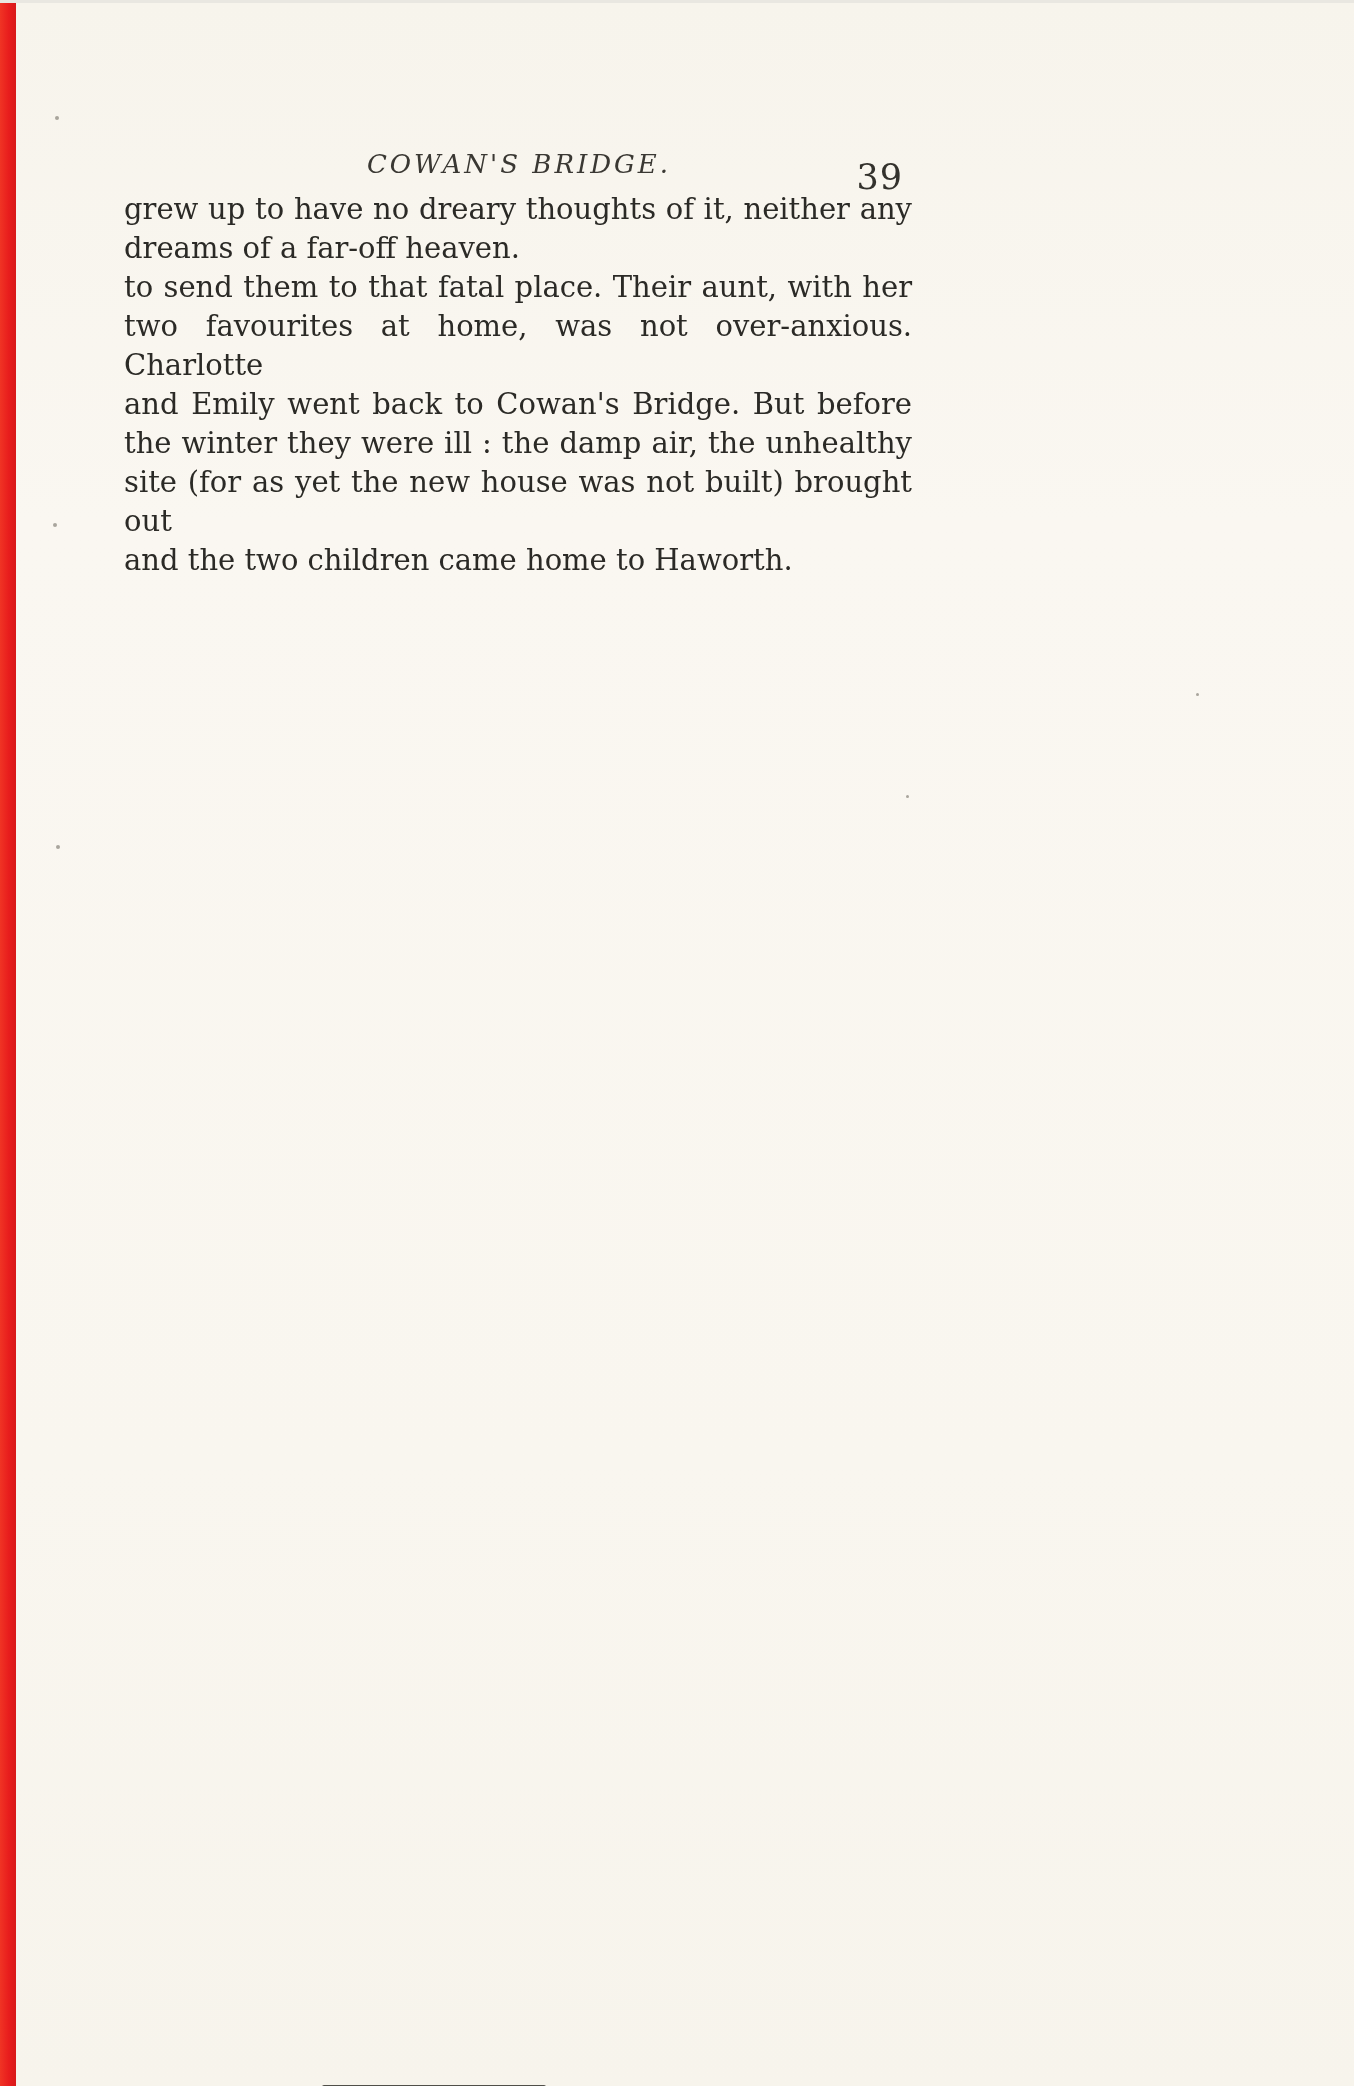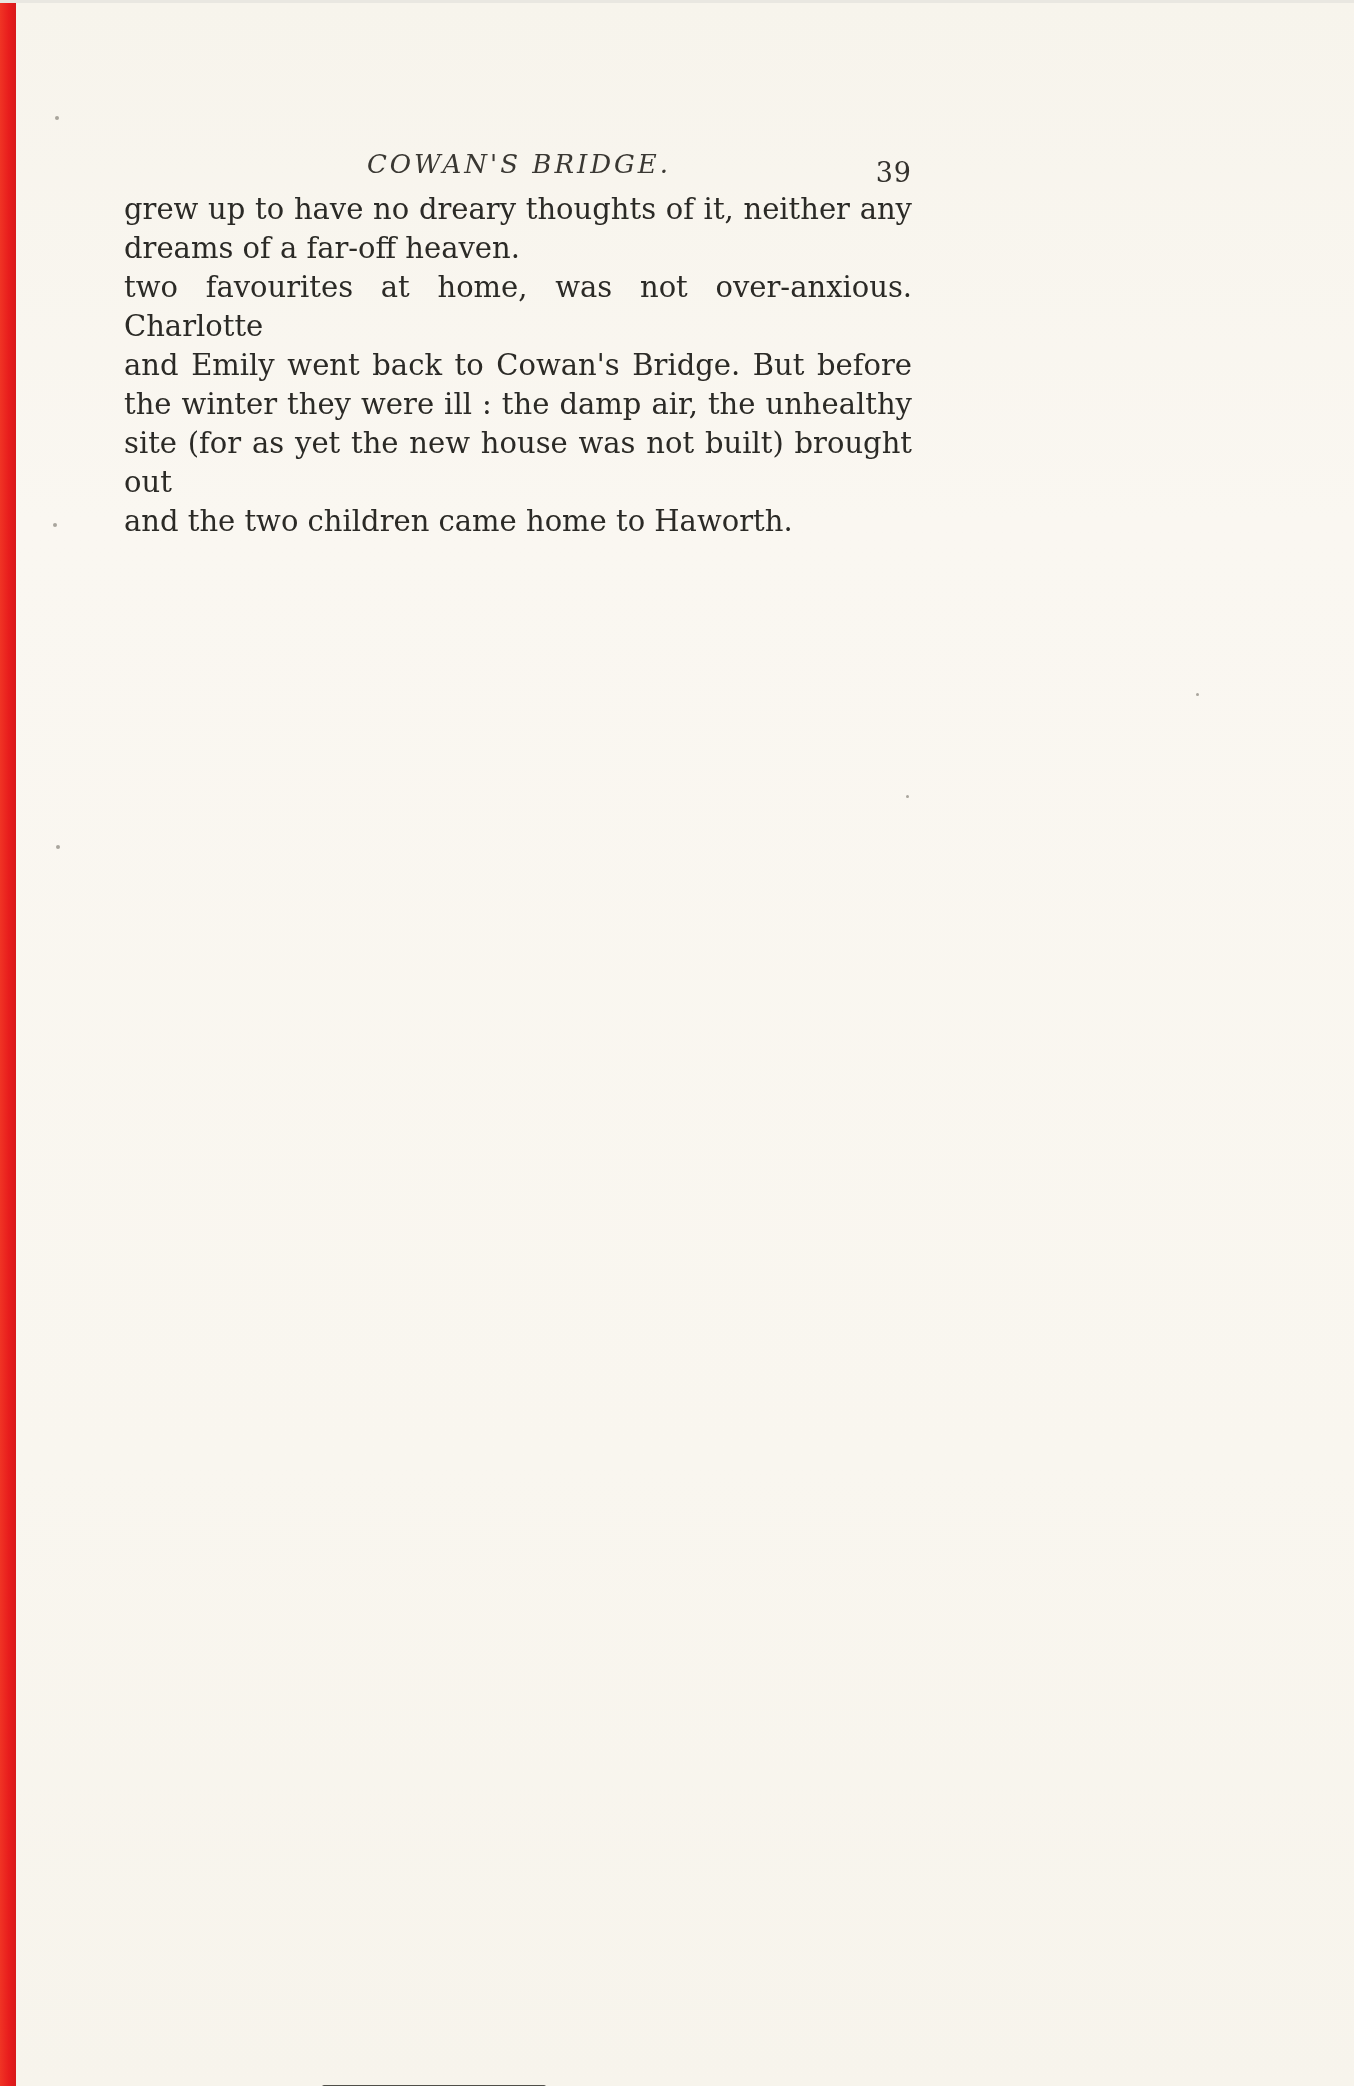--- a/index.html
+++ b/index.html
@@ -35,23 +35,23 @@
   .running-title {
     display: block;
     text-align: center;
     font-style: italic;
     font-size: 26px;
     letter-spacing: 3px;
     color: #3a3833;
   }
   .page-number {
     position: absolute;
-    right: 2px;
+    right: 11px;
     top: 8px;
-    font-size: 27px;
+    font-size: 35px;
     letter-spacing: 1px;
     color: #33312c;
   }
   .text-block {
     position: absolute;
     left: 124px;
     top: 187px;
     width: 788px;
     font-size: 29px;
     line-height: 39px;
@@ -91,20 +91,21 @@
   <div class="scan-edge"></div>
 
   <div class="header">
     <span class="running-title">COWAN'S BRIDGE.</span>
     <span class="page-number">39</span>
   </div>
 
   <div class="text-block" id="text-block">
       <div class="line">grew up to have no dreary thoughts of it, neither any</div>
       <div class="line last">dreams of a far-off heaven.</div>
+      <div class="line">to send them to that fatal place. Their aunt, with her</div>
       <div class="line">two favourites at home, was not over-anxious. Charlotte</div>
       <div class="line">and Emily went back to Cowan's Bridge. But before</div>
       <div class="line">the winter they were ill : the damp air, the unhealthy</div>
       <div class="line">site (for as yet the new house was not built) brought out</div>
       <div class="line last">and the two children came home to Haworth.</div>
     </div>
 
   <div class="speck" style="left:55px; top:113px; width:4px; height:4px;"></div>
   <div class="speck" style="left:53px; top:520px; width:4px; height:4px;"></div>
   <div class="speck" style="left:56px; top:842px; width:4px; height:4px;"></div>

